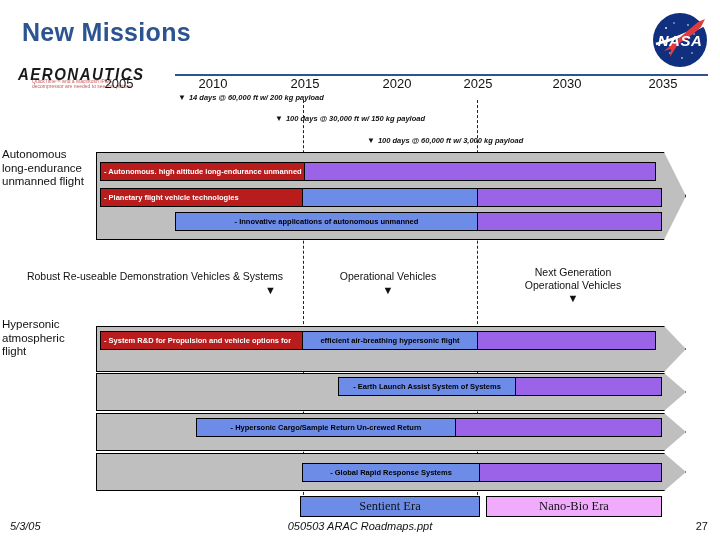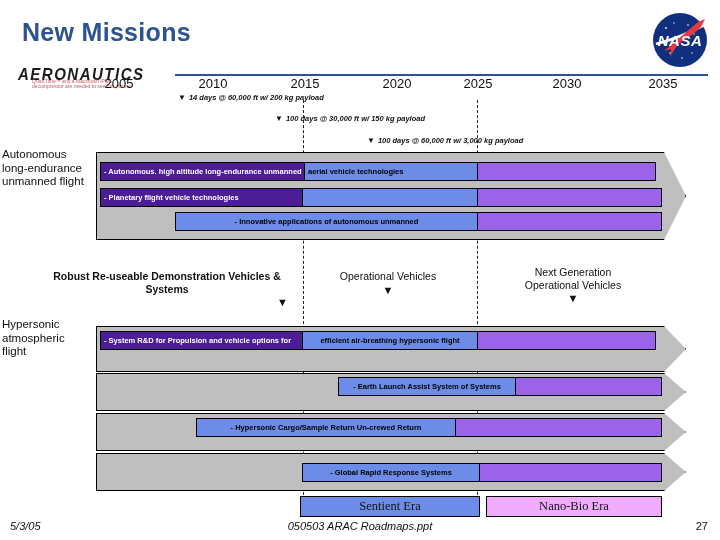--- a/index.html
+++ b/index.html
@@ -85,21 +85,21 @@
     background:#BFBFBF;
     border:1px solid #000;
     box-sizing:border-box;
     clip-path:polygon(0 0, calc(100% - 22px) 0, 100% 50%, calc(100% - 22px) 100%, 0 100%);
   }
 
   
   .bar{position:absolute;height:19px;box-sizing:border-box;display:flex;}
   .seg{box-sizing:border-box;border:1px solid #000;display:flex;align-items:center;
        font-size:7.5px;font-weight:bold;white-space:nowrap;overflow:hidden;padding:0 3px;}
-  .seg.black{background:#4c1d95;color:#ffffff;text-align:center;}
+  .seg.black{background:#b91c1c;color:#ffffff;text-align:center;}
   .seg.blue{background:#6C8CE8;color:#000000;border-left:none;}
   .seg.purple{background:#9B63E8;border-left:none;}
   .seg.center{justify-content:center;}
 
   
   .phase{
     position:absolute;text-align:center;
     font-size:10.5px;color:#111;line-height:12.5px;
   }
   .phase .tri{display:block;font-size:11px;margin-top:1px;}
@@ -176,36 +176,35 @@
   <div class="guide" style="left:477px;top:100px;height:410px;"></div>
 
   <div class="rowlabel" style="top:148px;">Autonomous long-endurance unmanned flight</div>
 
   <div class="band" style="top:152px;width:590px;height:88px;">
     <div class="chev"></div>
   </div>
 
   <div class="bar" style="left:100px;top:162px;width:556px;">
     <div class="seg black" style="width:205px;">- Autonomous. high altitude long-endurance unmanned</div>
-    <div class="seg blue" style="width:173px;">aerial vehicle technologies</div>
     <div class="seg purple" style="flex:1;"></div>
   </div>
 
   <div class="bar" style="left:100px;top:188px;width:562px;">
     <div class="seg black" style="width:203px;">- Planetary flight vehicle technologies</div>
     <div class="seg blue" style="width:175px;"></div>
     <div class="seg purple" style="flex:1;"></div>
   </div>
 
   <div class="bar" style="left:175px;top:212px;width:487px;">
     <div class="seg blue center" style="width:303px;border-left:1px solid #000;">- Innovative applications of autonomous unmanned</div>
     <div class="seg purple" style="flex:1;"></div>
   </div>
 
-  <div class="phase" style="left:38px;top:270px;width:258px;font-weight:bold;">
+  <div class="phase" style="left:26px;top:270px;width:258px;">
     <span>Robust Re-useable Demonstration Vehicles &amp; Systems</span>
     <span class="tri" style="text-align:right;padding-right:8px;">▼</span>
   </div>
 
   <div class="phase" style="left:313px;top:270px;width:150px;">
     <span>Operational  Vehicles</span>
     <span class="tri">▼</span>
   </div>
 
   <div class="phase" style="left:488px;top:266px;width:170px;">

